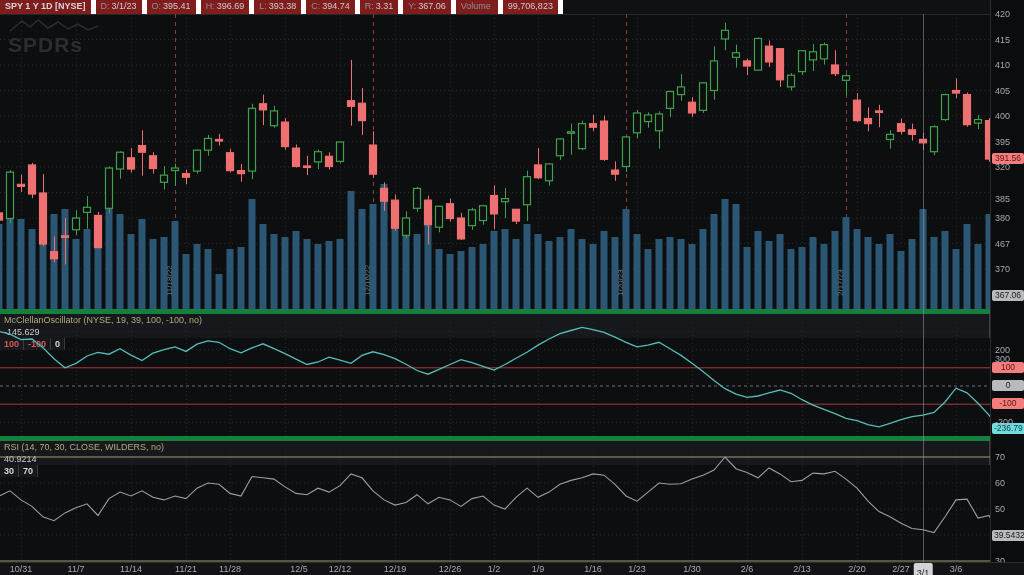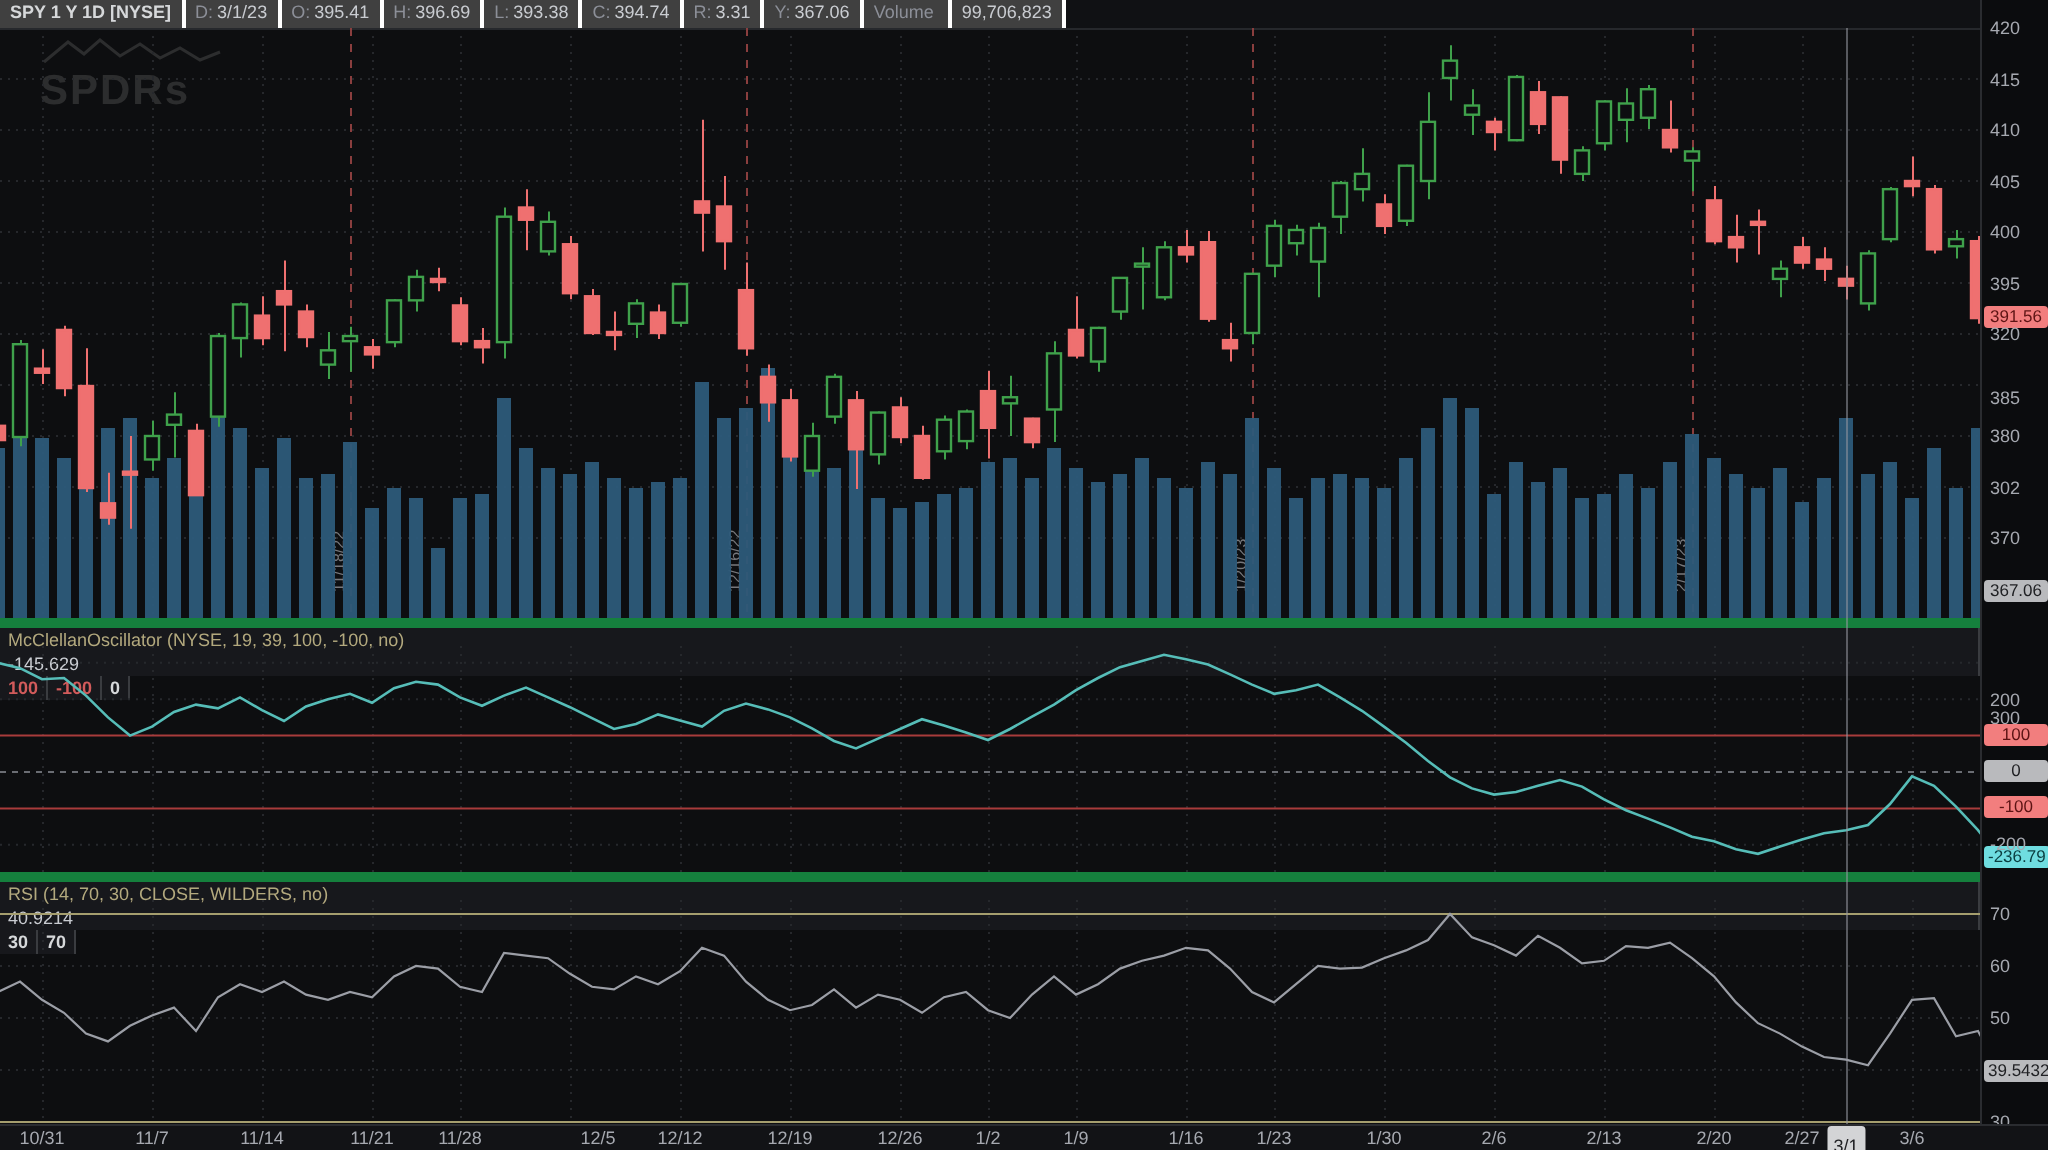--- a/index.html
+++ b/index.html
@@ -1,21 +1,21 @@
 <!DOCTYPE html>
 <html><head>
 <meta charset="utf-8">
 <style>
   html,body{margin:0;padding:0;background:#000;}
   .app{position:relative;width:1024px;height:575px;background:#0d0e10;overflow:hidden;
        font-family:"Liberation Sans",sans-serif;color:#b2b5be;}
   
   .top-header{position:absolute;left:0;top:0;width:1024px;height:14px;background:#101114;
               border-bottom:1px solid #26282c;display:flex;align-items:stretch;font-size:9px;line-height:13px;}
-  .hbox{background:#404040;border-right:2px solid #ffffff;padding:0 5px;white-space:nowrap;color:#b9bcae;}
+  .hbox{background:#7f1d1d;border-right:5px solid #ffffff;padding:0 5px;white-space:nowrap;color:#b9bcae;}
   .hbox.sym{font-weight:bold;color:#d6d8da;}
   .hbox .lbl{color:#8c8f98;margin-right:2px;}
   .hbox .val{color:#c9ccd1;}
   
   .ind-header{position:absolute;left:0;width:990px;height:14px;background:#ec4899;
               border-top:5px solid #15803d;border-bottom:1px solid #2a2c30;display:flex;font-size:9px;line-height:12px;flex-direction:column;}
   .ibox{border-right:1px solid #3a3c40;border-left:1px solid #3a3c40;margin-left:-1px;
         padding:0 4px;white-space:nowrap;background:#17181c;}
   .ibox.title{color:#b3a97e;}
   .ibox.value{color:#c9ccd1;}
@@ -33,21 +33,21 @@
   .badge-cyan{background:#6fdde0;color:#0a3d3f;}
   
   .time-axis{position:absolute;left:0;top:562px;width:1024px;height:13px;background:#121316;
              border-top:1px solid #2a2c30;font-size:9px;}
   .t-label{position:absolute;top:1px;transform:translateX(-50%);color:#a6a9b0;white-space:nowrap;}
   .t-badge{position:absolute;top:0;transform:translateX(-50%);background:#d3d4d6;color:#202124;
            border-radius:2px;padding:4px 3px;line-height:12px;font-size:9px;}
   
   .crosshair{position:absolute;top:14px;width:1px;height:548px;background:#9598a1;opacity:.55;}
   
-  .watermark{position:absolute;left:20px;top:18px;opacity:.5;pointer-events:none;}
+  .watermark{position:absolute;left:8px;top:18px;opacity:.5;pointer-events:none;}
   .watermark .wm-text{font-size:21px;font-weight:bold;letter-spacing:1px;color:#4c4c4c;line-height:18px;}
 </style>
 </head>
 <body>
 
 <div class="app">
 
   <div class="top-header">
     <div class="hbox sym">SPY 1 Y 1D [NYSE]</div>
     <div id="header-fields" style="display:flex">
@@ -479,21 +479,21 @@
     <div class="badge badge-gray" id="badge-rsi-last" style="top: 530.188px;">39.5432</div>
   <div class="axis-label" style="top: 9px;">420</div>
       <div class="axis-label" style="top: 34.5px;">415</div>
       <div class="axis-label" style="top: 60px;">410</div>
       <div class="axis-label" style="top: 85.5px;">405</div>
       <div class="axis-label" style="top: 111px;">400</div>
       <div class="axis-label" style="top: 136.5px;">395</div>
       <div class="axis-label" style="top: 162px;">320</div>
       <div class="axis-label" style="top: 194px;">385</div>
       <div class="axis-label" style="top: 213px;">380</div>
-      <div class="axis-label" style="top: 238.5px;">302</div>
+      <div class="axis-label" style="top: 238.5px;">467</div>
       <div class="axis-label" style="top: 264px;">370</div>
       <div class="axis-label" style="top: 326.4px; margin-top: 28px;">300</div>
       <div class="axis-label" style="top: 344.6px;">200</div>
       <div class="axis-label" style="top: 417.4px;">-200</div>
       <div class="badge badge-red" style="top: 361.8px;">100</div>
       <div class="badge badge-gray" style="top: 380px;">0</div>
       <div class="badge badge-red" style="top: 398.2px;">-100</div>
       <div class="axis-label" style="top: 452px;">70</div>
       <div class="axis-label" style="top: 478px;">60</div>
       <div class="axis-label" style="top: 504px;">50</div>

